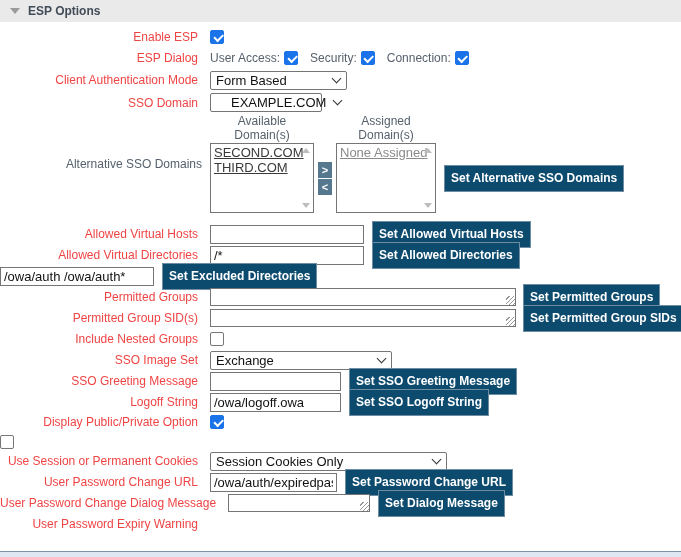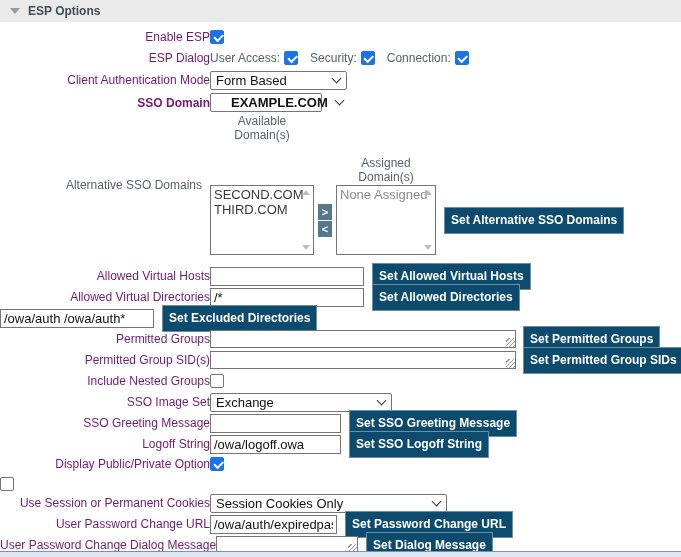--- a/index.html
+++ b/index.html
@@ -11,24 +11,24 @@
   .sec-header { height:22px; background:#eaeaea; display:flex; align-items:center; padding-left:10px; }
   .collapse-tri { width:0; height:0; border-left:5px solid transparent; border-right:5px solid transparent;
                   border-top:6px solid #9b9b9b; margin-right:8px; }
   .sec-title { font-size:12px; font-weight:bold; color:#414c58; }
 
   .section { padding-top:7px; }
 
   
   .row { display:flex; align-items:center; height:18px; margin-bottom:3px; }
   .row.h16 { height:16px; }
-  .row .lbl { flex:0 0 210px; text-align:right; padding-right:0; font-size:12px; color:#701a75; white-space:nowrap; }
+  .row .lbl { flex:0 0 210px; text-align:right; padding-right:12px; font-size:12px; color:#ef4444; white-space:nowrap; }
   .row .ctl { display:flex; align-items:center; }
 
-  .mb5{margin-bottom:5px;} .mb4{margin-bottom:4px;} .mb2{margin-bottom:2px;font-weight:bold;}
+  .mb5{margin-bottom:5px;} .mb4{margin-bottom:4px;} .mb2{margin-bottom:2px;}
 
   
   .cb { position:relative; width:14px; height:14px; border:1px solid #767676; border-radius:2px; background:#fff; display:inline-block; flex:none; }
   .cb.checked { background:#1a73e8; border-color:#1a73e8; }
   .cb.checked::after { content:""; position:absolute; left:2.5px; top:3px; width:7px; height:3.5px;
                        border-left:2px solid #fff; border-bottom:2px solid #fff; transform:rotate(-45deg); }
 
   
   .select { display:inline-flex; align-items:center; justify-content:space-between; height:19px;
             border:1px solid #757575; border-radius:2px; background:#fff; padding:0 5px; font-size:13px; color:#111; }
@@ -55,26 +55,26 @@
   .log-pair .pair-lbl { font-size:12px; color:#56616d; margin-right:4px; }
 
   
   .domains-block { display:flex; margin-bottom:12px; }
   .domains-lblcol { flex:0 0 210px; text-align:right; padding-right:8px; font-size:12px; color:#56616d;
                     display:flex; align-items:center; justify-content:flex-end; }
   .domains-main {}
   .lb-heads { display:flex; font-size:12px; color:#56616d; margin-bottom:1px; }
   .lb-head-1 { width:104px; text-align:center; }
   .lb-head-sp { width:22px; }
-  .lb-head-2 { width:100px; text-align:center;margin-top:42px; }
+  .lb-head-2 { width:100px; text-align:center; }
   .lb-row { display:flex; align-items:center; }
   .listbox { position:relative; height:70px; border:1px solid #757575; background:#fff; padding:1px 12px 1px 3px; overflow:hidden; }
   .listbox.w1 { width:104px; }
   .listbox.w2 { width:100px; }
-  .lb-item { font-size:13px; color:#3a3a3a; line-height:15px; white-space:nowrap; }
+  .lb-item { font-size:13px; color:#3a3a3a; line-height:15px; white-space:nowrap;text-decoration:underline; }
   .lb-item.dim { color:#8a8a8a; }
   .sb-up, .sb-dn { position:absolute; right:3px; width:0; height:0; border-left:4px solid transparent; border-right:4px solid transparent; }
   .sb-up { top:4px;    border-bottom:5px solid #bdbdbd; }
   .sb-dn { bottom:4px; border-top:5px solid #bdbdbd; }
   .xfer-col { width:22px; display:flex; flex-direction:column; align-items:center; }
   .xfer { width:14px; height:16px; background:#55788f; color:#fff; font-size:11px; font-weight:bold;
           display:flex; align-items:center; justify-content:center; cursor:pointer; }
   .xfer + .xfer { margin-top:1px; }
 
   .suffix { font-size:12px; color:#56616d; margin-left:4px; }

